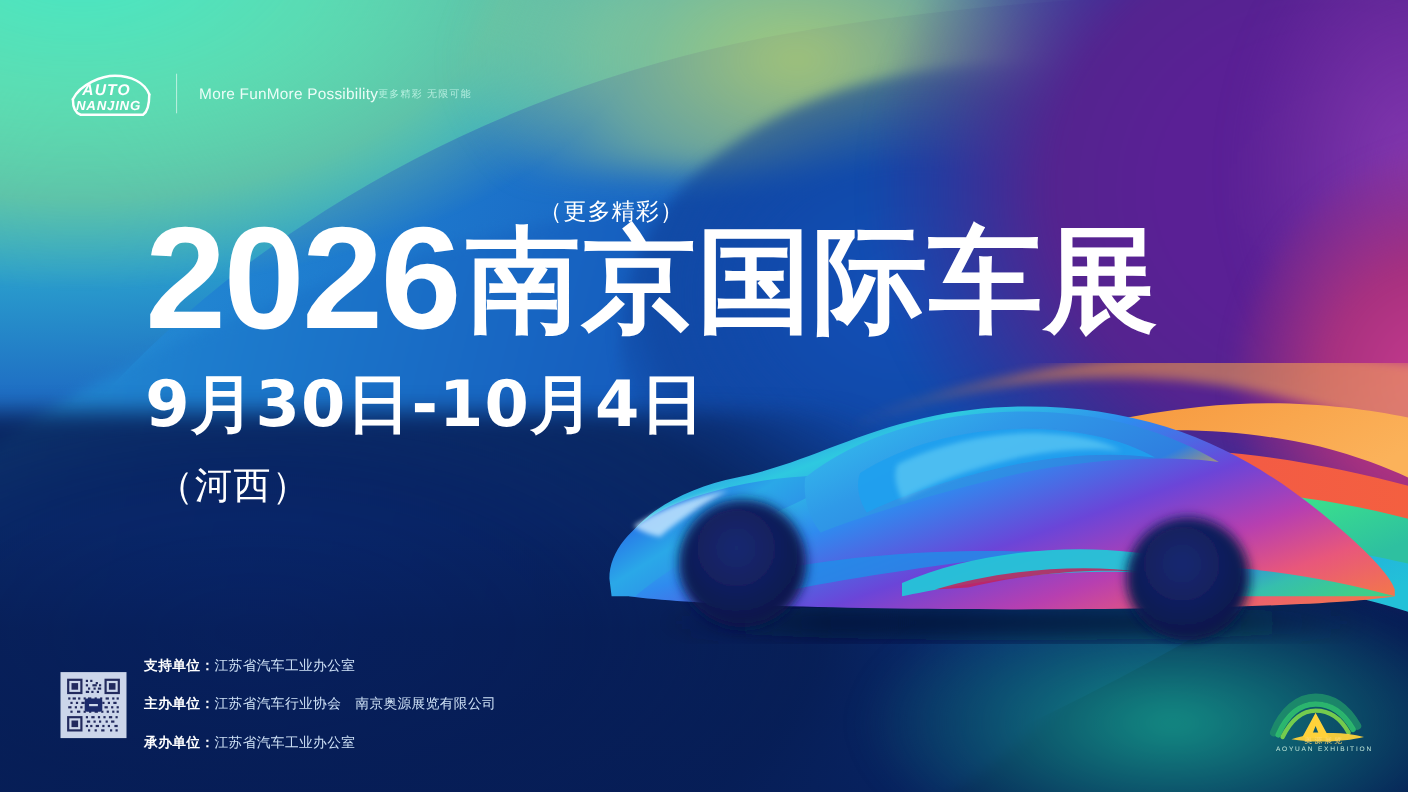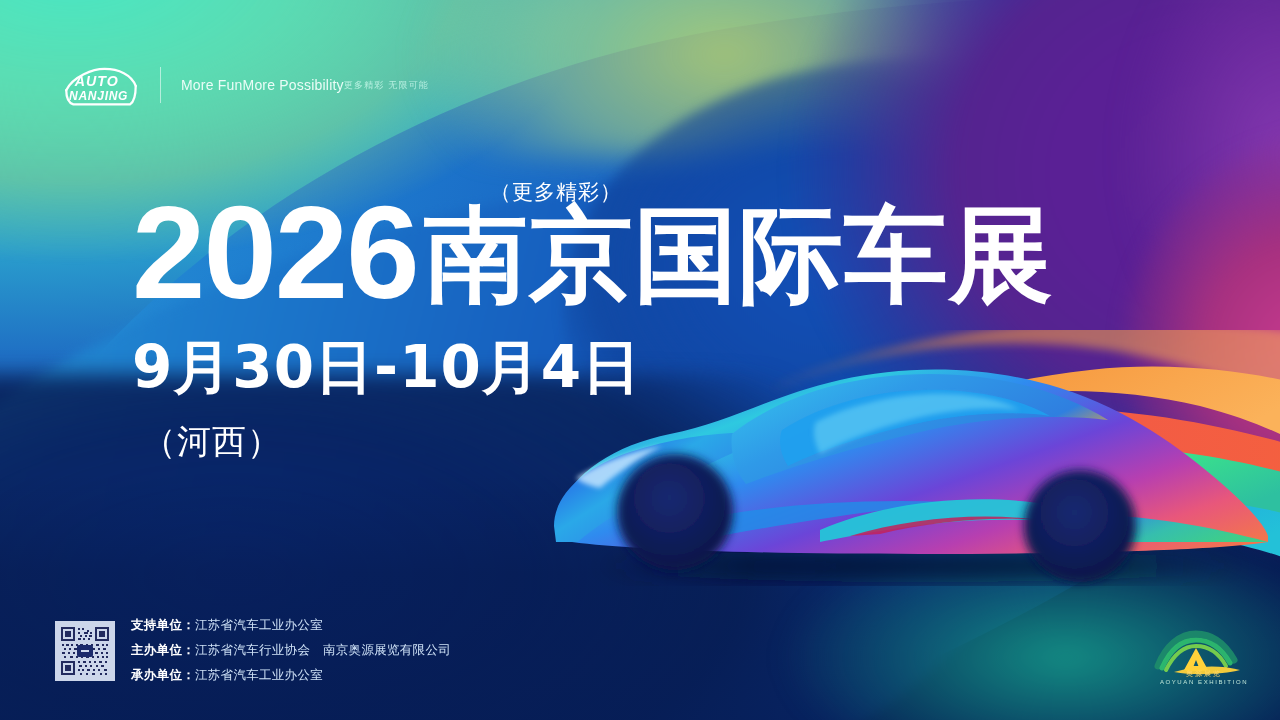--- a/index.html
+++ b/index.html
@@ -135,21 +135,21 @@
   
   .footer{position:absolute;left:55px;bottom:36px;display:flex;align-items:center;gap:16px;}
   .qr{width:60px;height:60px;background:#ccd6ea;padding:4px;position:relative;}
   .qr svg{display:block;}
   .qr-logo{
     position:absolute;left:50%;top:50%;transform:translate(-50%,-50%);
     width:16px;height:12px;background:#1b2a6b;border-radius:2px;
     display:flex;align-items:center;justify-content:center;
   }
   .qr-logo i{display:block;width:8px;height:2px;background:#cfd9ec;font-style:normal;}
-  .credits{display:flex;flex-direction:column;gap:8px;}
+  .credits{display:flex;flex-direction:column;gap:18px;}
   .credit-line{font-size:12.5px;color:#cfe2f7;font-family:"DejaVu Sans","Liberation Sans",sans-serif;letter-spacing:.3px;white-space:nowrap;}
   .credit-line b{color:#ffffff;font-weight:bold;}
 
   
   .sponsor{position:absolute;right:24px;bottom:32px;width:112px;height:62px;}
   .sponsor svg{display:block;}
   .sponsor-text{
     position:absolute;left:8px;bottom:2px;width:104px;text-align:center;
     line-height:1.25;
   }

